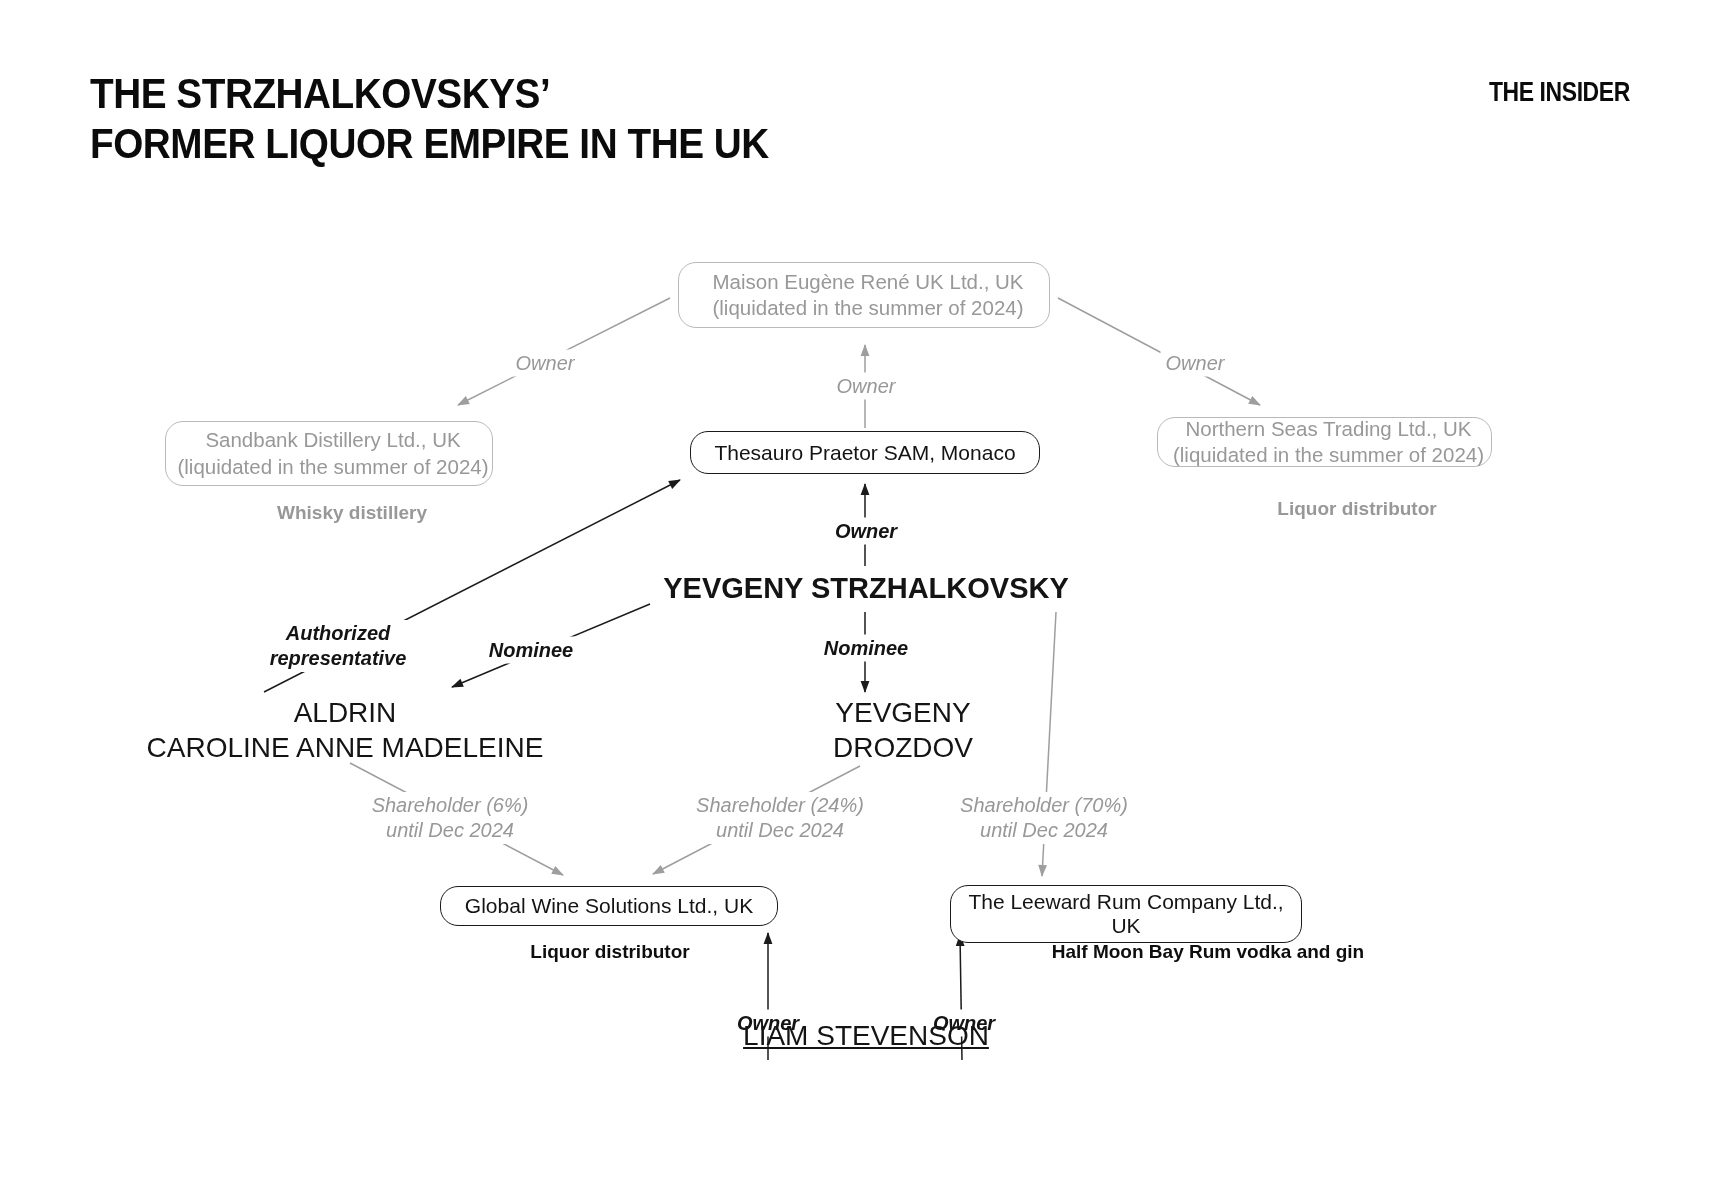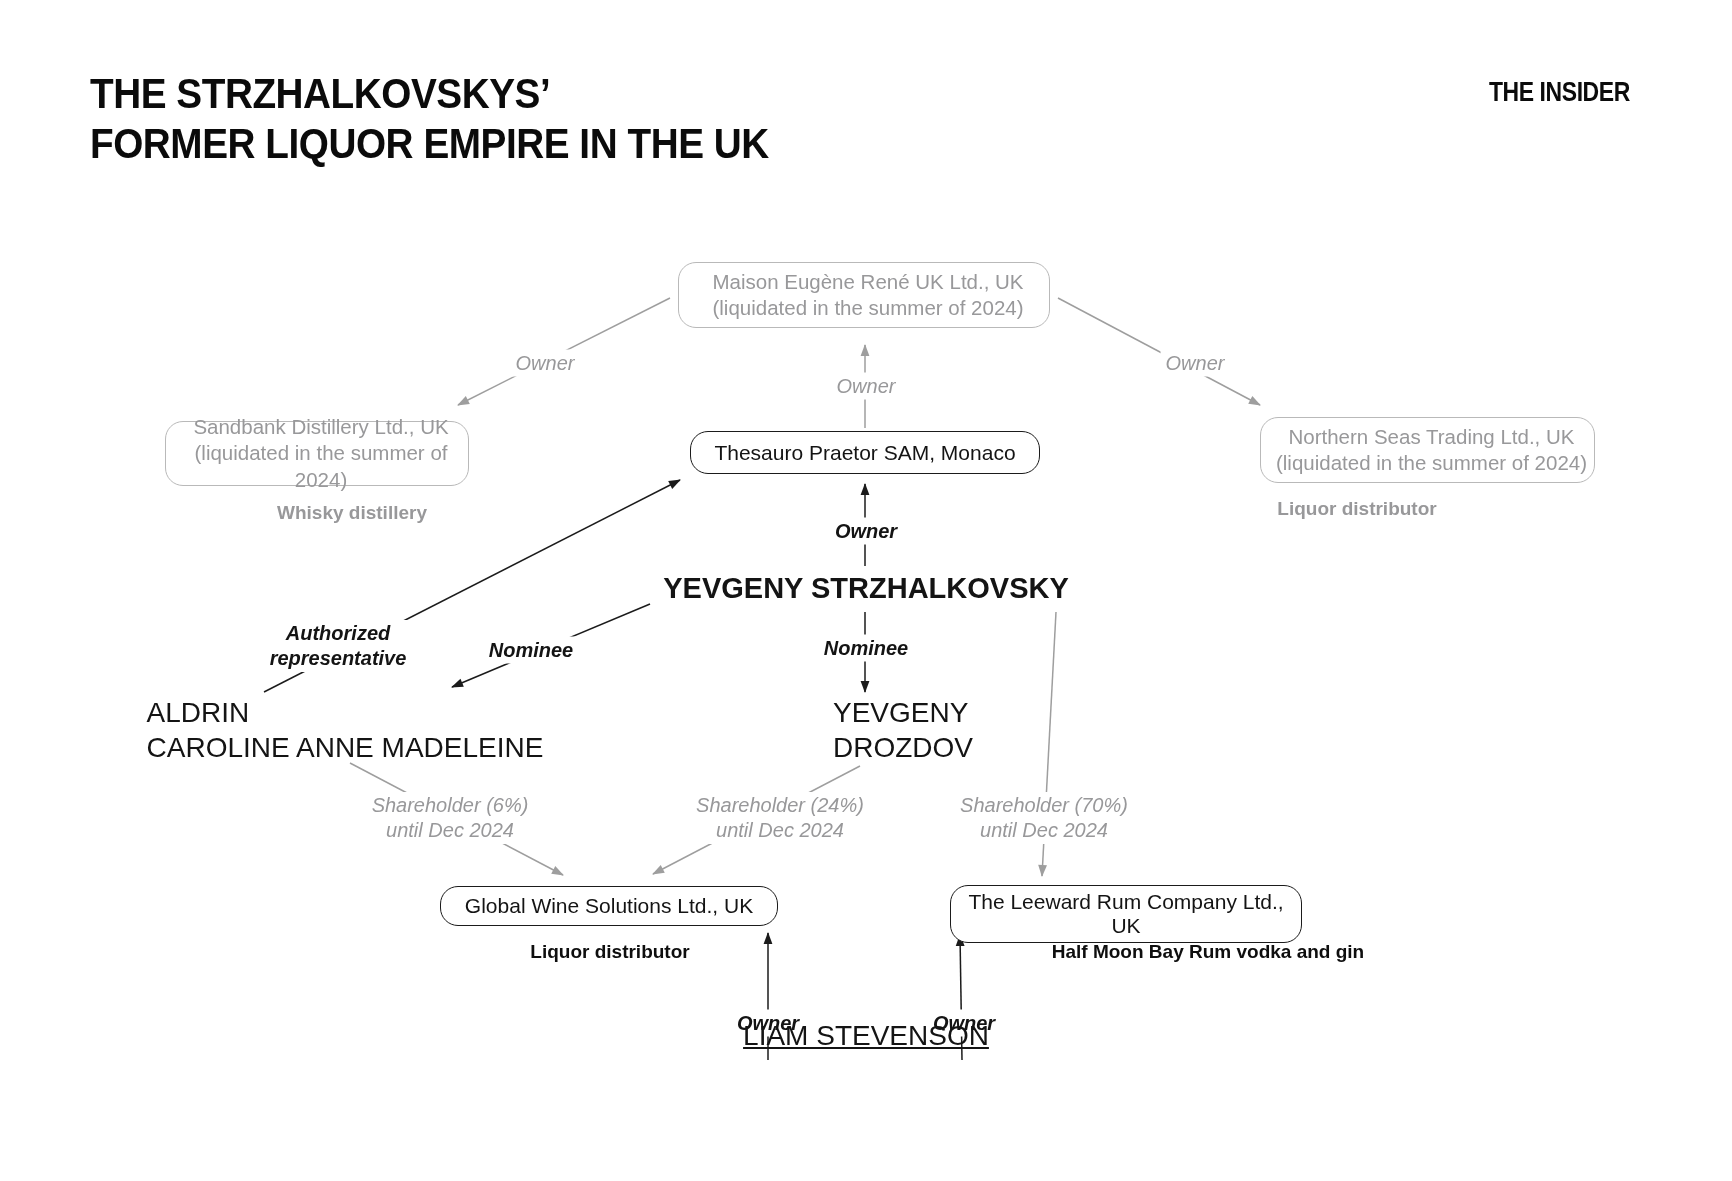--- a/index.html
+++ b/index.html
@@ -16,21 +16,21 @@
   .box{position:absolute;z-index:3;display:flex;flex-direction:column;justify-content:center;
        align-items:center;text-align:center;border-radius:18px;background:#fff;box-sizing:border-box;}
   .box.gray{border:1.5px solid #b9b9b9;color:#98989a;font-size:20.5px;line-height:26.5px;padding-left:8px;}
   .box.dark{border:1.6px solid #1b1b1b;color:#141414;font-size:21px;line-height:24px;}
   
   .caption{position:absolute;z-index:3;font-weight:700;font-size:19px;white-space:nowrap;
            transform:translateX(-50%);}
   .caption.gray{color:#98989a;}
   .caption.dark{color:#0e0e0e;}
   
-  .person{position:absolute;z-index:3;text-align:left;white-space:nowrap;color:#141414;
+  .person{position:absolute;z-index:3;text-align:center;white-space:nowrap;color:#141414;
           transform:translateX(-50%);font-size:28px;line-height:35px;}
   .person.bold{font-weight:700;font-size:29px;}
   
   .elabel{position:absolute;z-index:2;background:#ffffff;text-align:center;font-style:italic;
           font-size:20px;line-height:25px;padding:1px 5px;white-space:nowrap;
           transform:translate(-50%,-50%);}
   .elabel.gray{color:#98989a;}
   .elabel.dark{color:#141414;font-weight:600;}
 </style>
 </head>
@@ -96,31 +96,31 @@
     <div>until Dec 2024</div>
   </div>
   <div class="elabel dark" style="left:768px;top:1023px;">Owner</div>
   <div class="elabel dark" style="left:964px;top:1023px;">Owner</div>
 
   <div class="box gray" style="left:678px;top:262px;width:372px;height:66px;">
     <div>Maison Eugène René UK Ltd., UK</div>
     <div>(liquidated in the summer of 2024)</div>
   </div>
 
-  <div class="box gray" style="left:165px;top:421px;width:304px;height:65px;">
+  <div class="box gray" style="left:165px;top:421px;width:328px;height:65px;">
     <div>Sandbank Distillery Ltd., UK</div>
     <div>(liquidated in the summer of 2024)</div>
   </div>
   <div class="caption gray" style="left:352px;top:502px;">Whisky distillery</div>
 
   <div class="box dark" style="left:690px;top:431px;width:350px;height:43px;">
     <div>Thesauro Praetor SAM, Monaco</div>
   </div>
 
-  <div class="box gray" style="left:1260px;top:417px;width:335px;height:66px;">
+  <div class="box gray" style="left:1157px;top:417px;width:335px;height:50px;">
     <div>Northern Seas Trading Ltd., UK</div>
     <div>(liquidated in the summer of 2024)</div>
   </div>
   <div class="caption gray" style="left:1357px;top:498px;">Liquor distributor</div>
 
   <div class="person bold" style="left:866px;top:571px;">YEVGENY STRZHALKOVSKY</div>
 
   <div class="person" style="left:345px;top:695px;">
     <div>ALDRIN</div>
     <div>CAROLINE ANNE MADELEINE</div>

